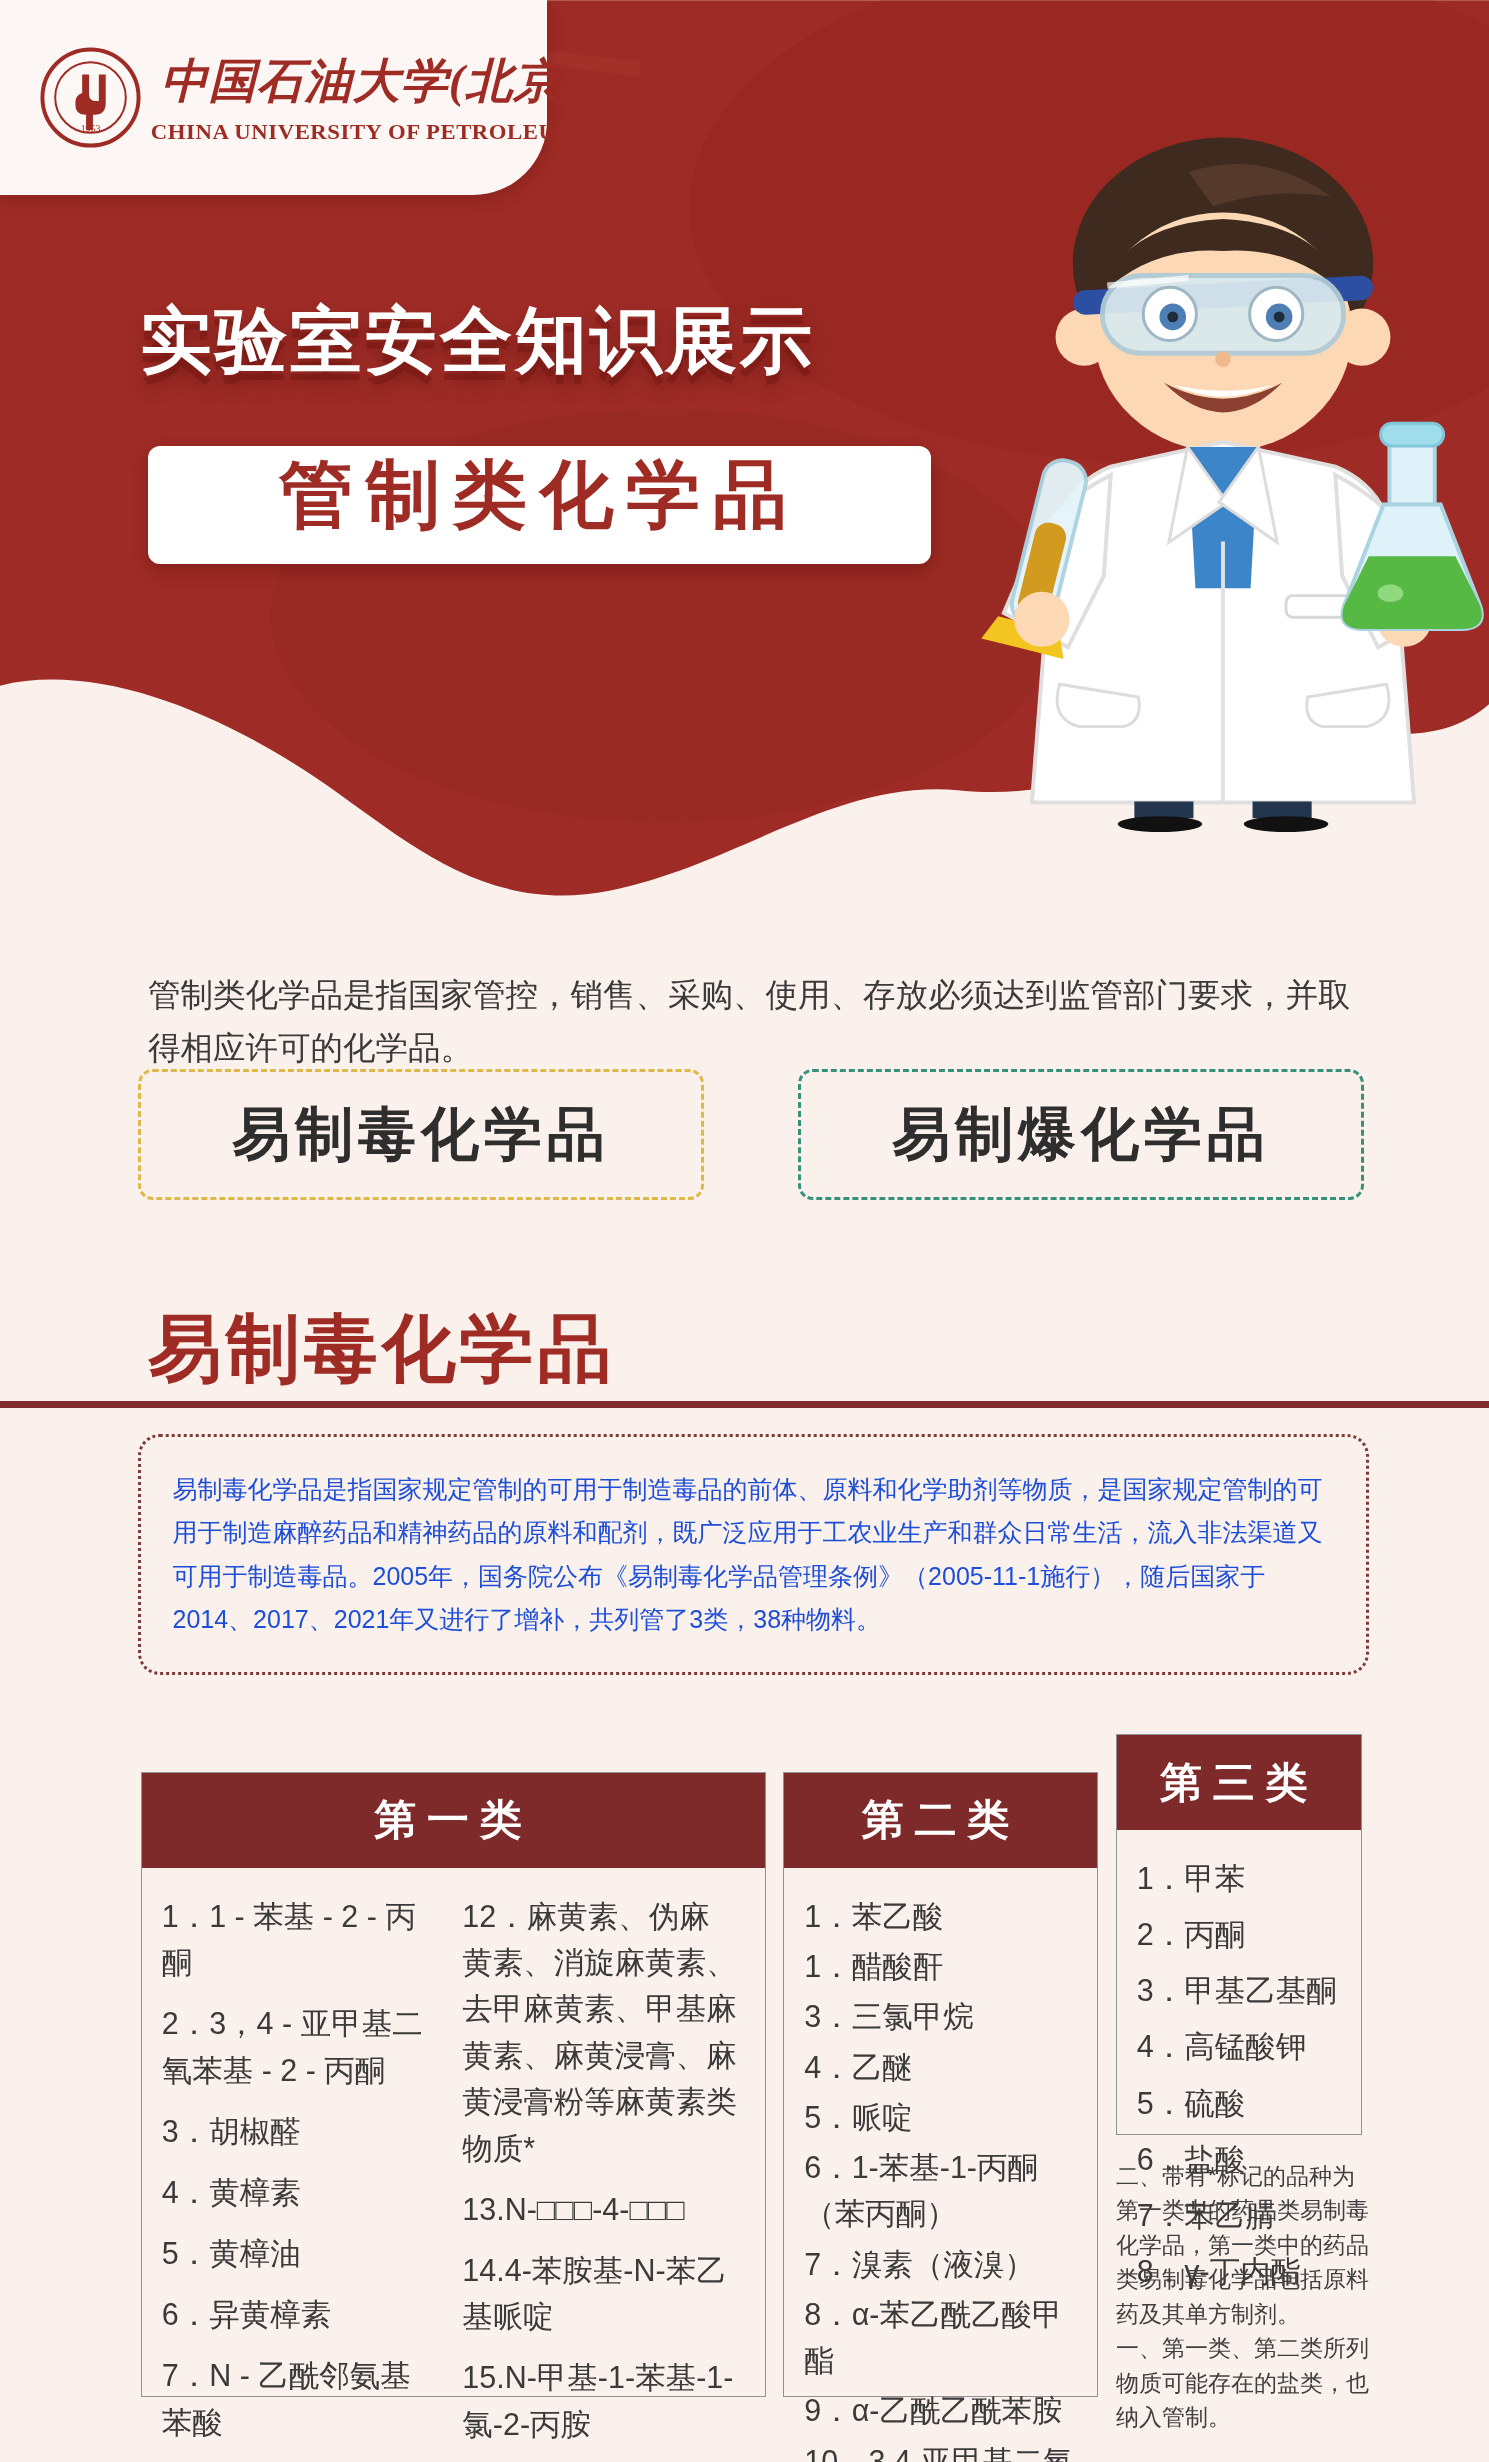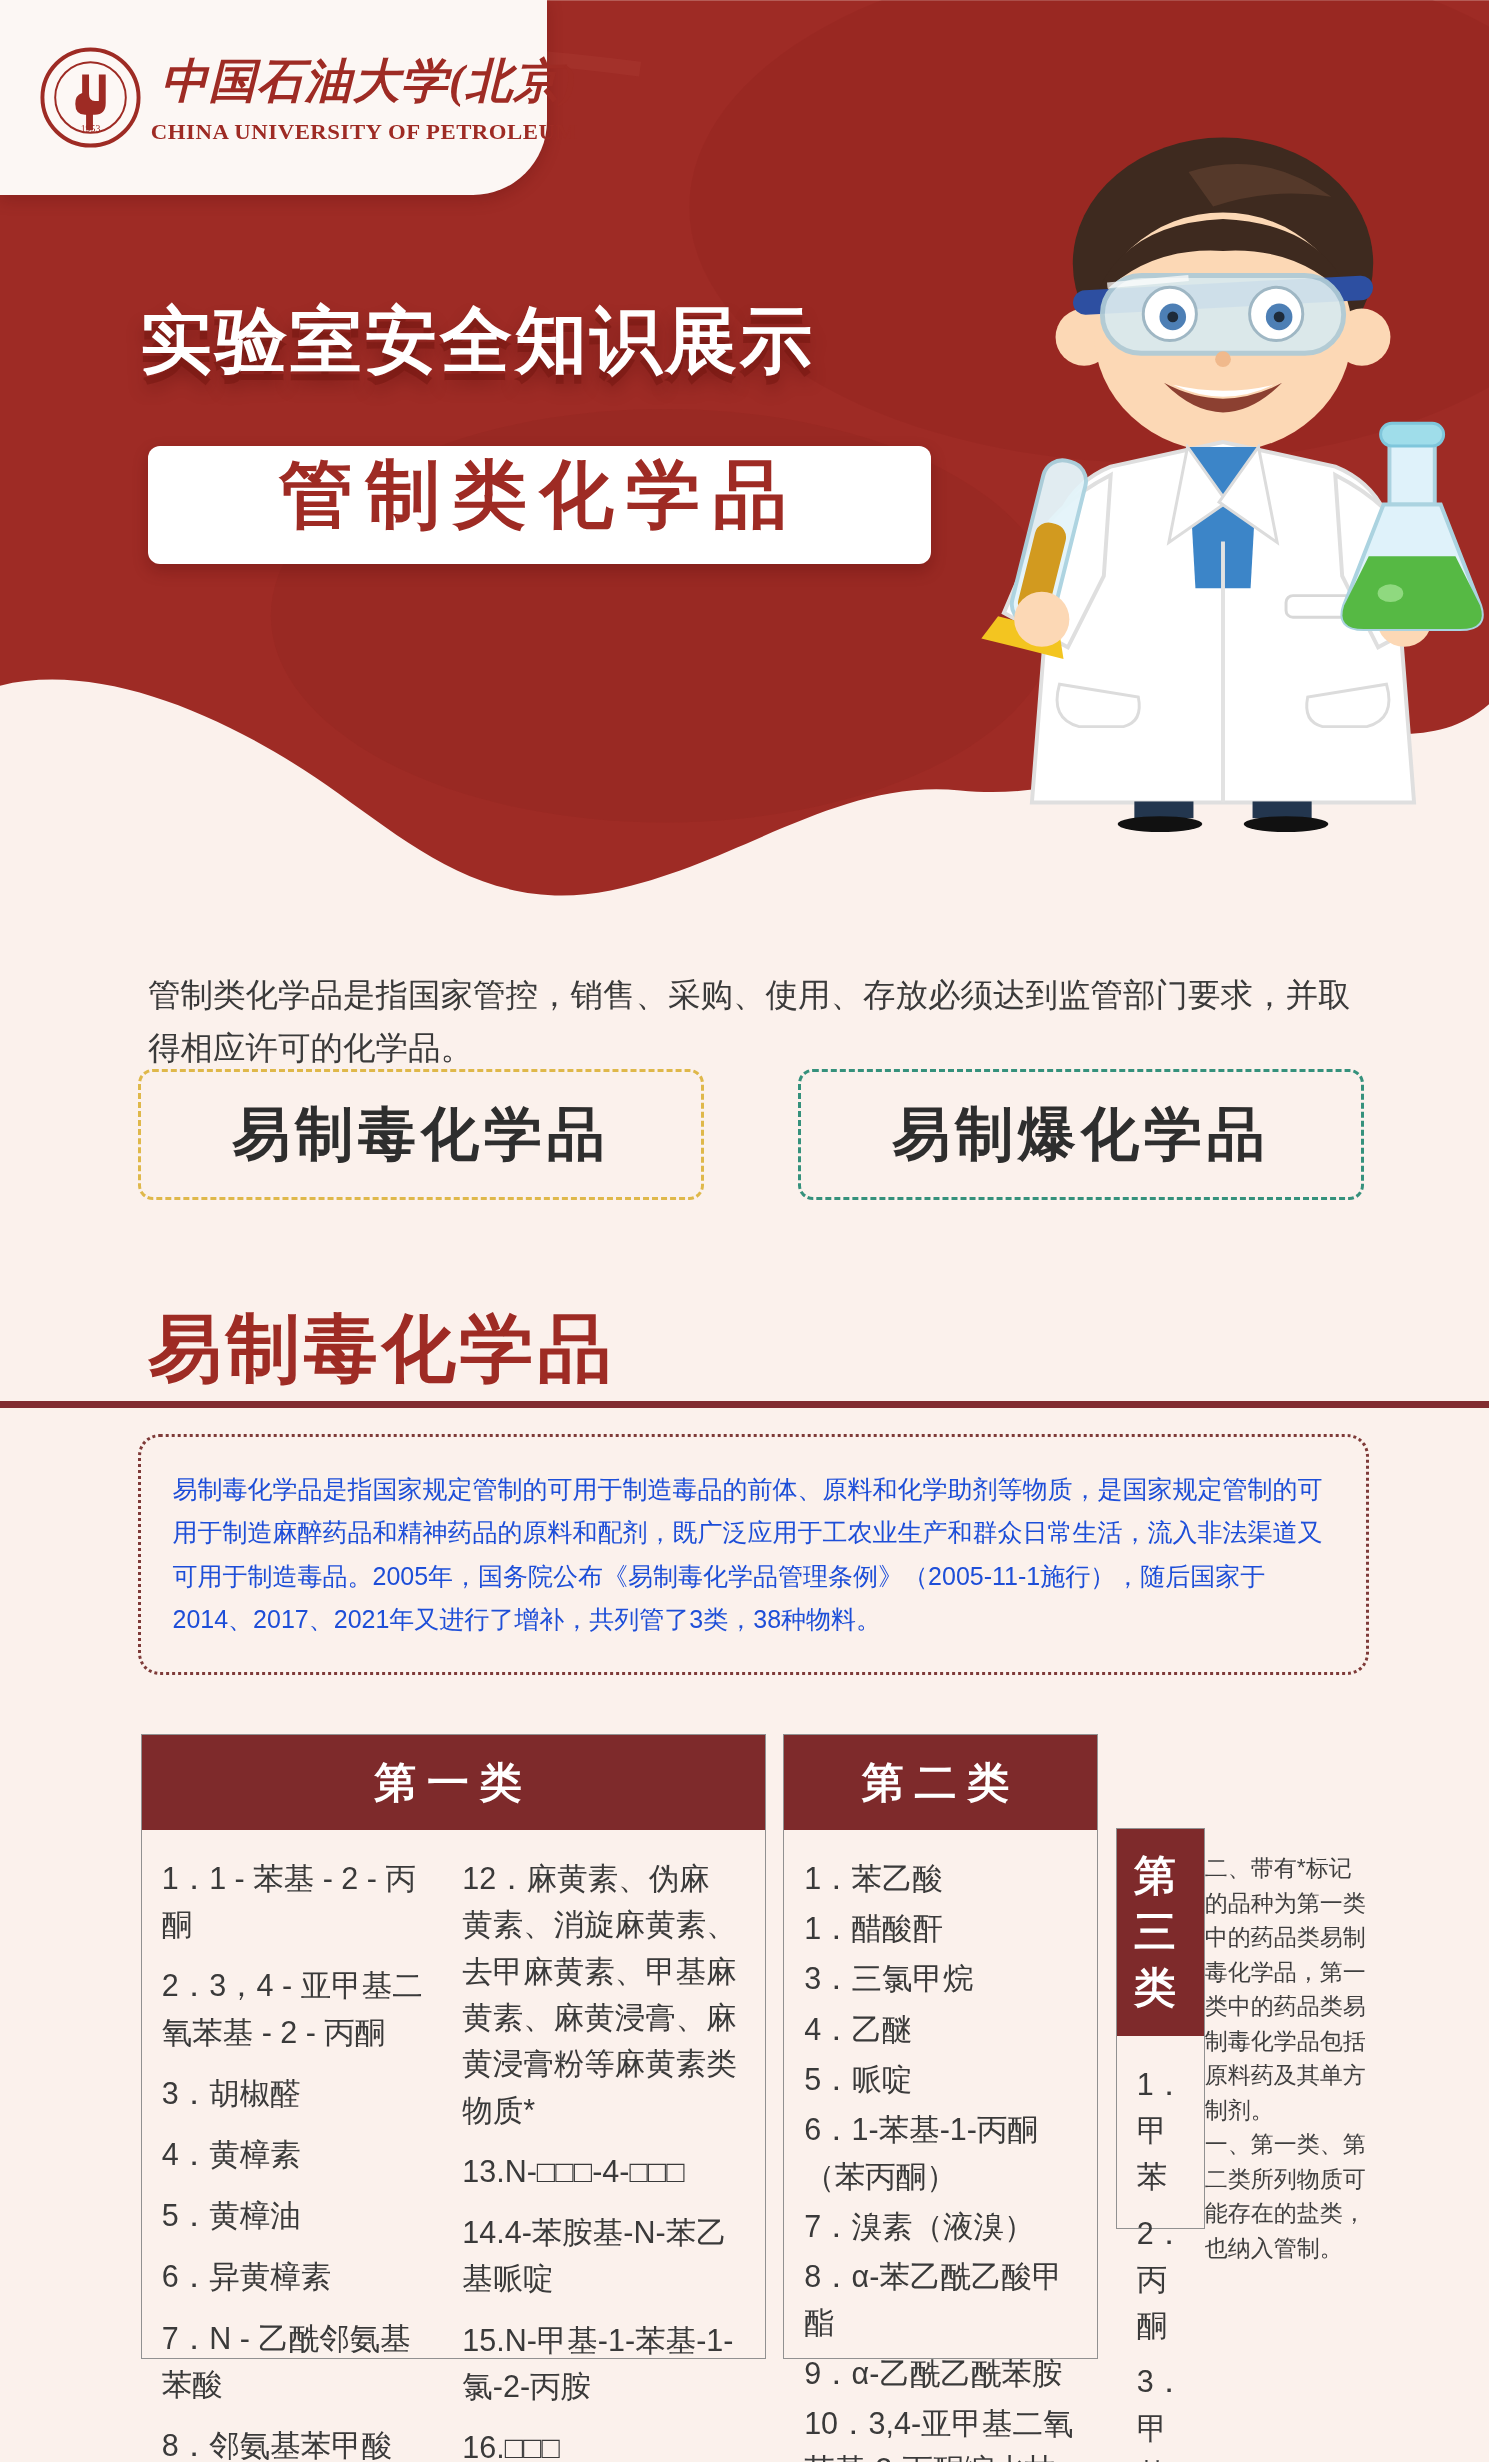--- a/index.html
+++ b/index.html
@@ -53,21 +53,21 @@
   .cat1{width:625px;height:625px;}
   .cat2{width:315px;height:625px;}
   .cat3{width:246px;height:401px;}
   .cat-body{padding:24.6px 19.7px;}
   .cat1 .cat-body{display:flex;gap:24.6px;}
   ul.chem-list{list-style:none;margin:0;padding:0;font-size:30.5px;line-height:1.52;color:#3A3A3A;}
   .cat1 ul.chem-list{width:276px;}
   .cat1 ul.chem-list li{margin-bottom:14.8px;}
   .cat2 ul.chem-list li{margin-bottom:3.9px;}
   .cat3 ul.chem-list li{margin-bottom:9.8px;}
-  .col3-stack{display:flex;width:256px;}
+  .col3-stack{display:flex;flex-direction:column;width:256px;}
   .notes{margin-top:23.6px;font-size:23px;line-height:1.5;color:#3F3F3F;}
   .notes p{margin:0;}
 </style>
 </head>
 <body>
 
 <div class="poster">
 
   <svg class="header-wave" viewBox="0 0 3024 1900" xmlns="http://www.w3.org/2000/svg">
     <path d="M0,0 H3024 V1430 C2880,1555 2690,1440 2520,1485 C2300,1545 2160,1625 1950,1605 C1700,1580 1500,1755 1240,1808 C980,1860 820,1700 640,1578 C430,1438 190,1345 0,1392 Z" fill="#9E2B25"></path>

